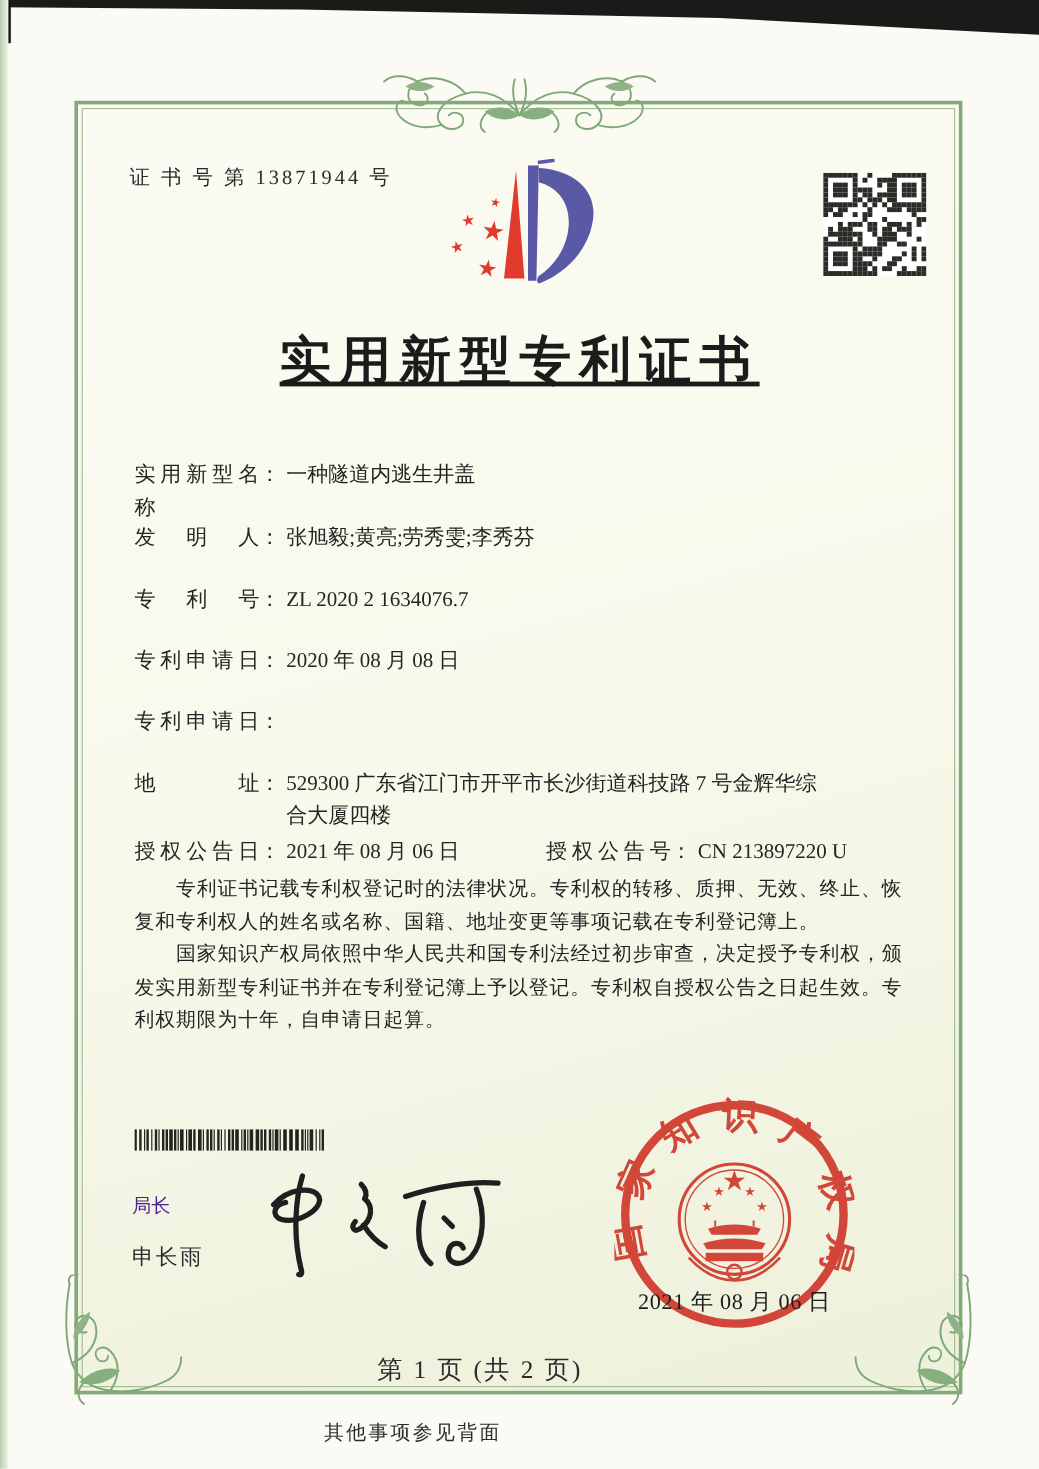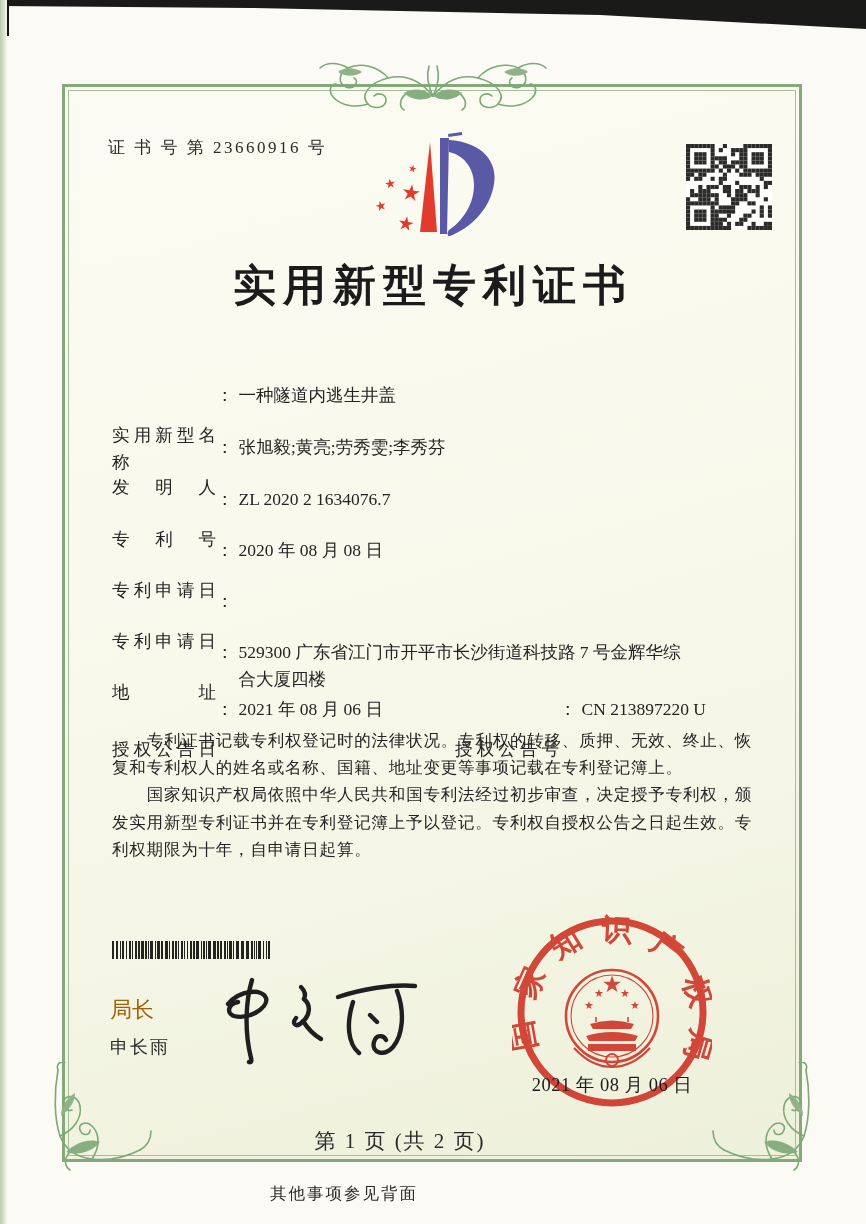--- a/index.html
+++ b/index.html
@@ -17,36 +17,36 @@
   .cert-border{
     left:62px;top:84px;width:740px;height:1078px;box-sizing:border-box;
     border:3px solid #85a97b;
     background:linear-gradient(165deg,#fcfbf3 0%,#f8f8ea 55%,#edf0da 100%);
   }
   .cert-border::before{
     content:"";position:absolute;inset:3px;border:1.5px solid #a5c096;
   }
   
   .cert-number{left:108px;top:136px;font-size:17px;letter-spacing:2.5px;color:#2a2a2a;}
-  .cert-title{left:133px;top:257px;width:600px;text-align:center;
-    font-size:43px;font-weight:700;letter-spacing:7px;color:#1b1b1b;}
+  .cert-title{left:133px;top:272px;width:600px;text-align:center;
+    font-size:43px;font-weight:700;letter-spacing:7px;color:#1b1b1b;text-decoration:underline;}
   .frow{left:112px;font-size:17.5px;color:#242424;display:flex;align-items:flex-start;line-height:27px;}
-  .flabel{display:inline-block;width:104px;text-align:justify;text-align-last:justify;flex:none;margin-top:40px;}
+  .flabel{display:inline-block;width:104px;text-align:justify;text-align-last:justify;flex:none;}
   .fcolon{flex:none;margin-right:5px;}
   .fvalue{display:inline-block;}
   .fvalue.addr{width:452px;}
   .grant2{position:absolute;left:343px;top:0;display:flex;}
   .paras{left:112px;top:727px;width:650px;font-size:16.5px;line-height:27.2px;
     letter-spacing:0.8px;color:#242424;}
   .paras p{margin:0;text-indent:2.1em;}
   
   .barcode{left:112px;top:941px;width:216px;height:18px;display:flex;align-items:stretch;overflow:hidden;}
   .barcode i{display:inline-block;height:100%;background:#24241e;flex:none;}
   
-  .signer-title{left:110px;top:995px;font-size:22px;color:#a16207;}
+  .signer-title{left:110px;top:995px;font-size:16px;color:#4c1d95;}
   .signer-name{left:110px;top:1035px;font-size:18px;color:#2a2a2a;letter-spacing:2px;}
   .sig-svg{left:200px;top:968px;}
   
   .seal-svg{left:512px;top:912px;}
   .seal-date{left:508px;top:1072px;width:208px;text-align:center;font-size:18.5px;
     color:#1c1c1c;letter-spacing:0.5px;z-index:5;}
   
   .page-info{left:270px;top:1127px;width:260px;text-align:center;font-size:21px;letter-spacing:2px;color:#2b2b2b;}
   .back-note{left:270px;top:1183px;width:250px;text-align:left;font-size:16.5px;letter-spacing:2px;color:#2b2b2b;}
   
@@ -100,21 +100,21 @@
     <path d="M20,74 C34,68 42,56 40,44 C38,34 28,32 24,38 C20,44 26,50 32,48"></path>
     <path d="M52,97 C60,85 60,72 52,64 C46,58 38,62 40,68 C42,74 50,74 50,68"></path>
     <path d="M100,88 C107,84 111,77 111,69"></path>
     <path d="M18,8 C16,3 19,-1 25,0"></path>
     <path d="M30,90 C24,96 24,104 30,108"></path>
     <path fill="#86ae7e" stroke="none" d="M26,90 C36,80 50,76 60,80 C52,90 38,94 26,90 Z"></path>
     <path fill="#8fb287" stroke="none" d="M21,54 C29,48 35,40 35,31 C27,36 21,44 21,54 Z"></path>
   </g>
 </svg>
 
-<div class="abs cert-number">证 书 号 第 23660916 号</div>
+<div class="abs cert-number">证 书 号 第 13871944 号</div>
 
 <svg class="abs" style="left:360px;top:132px" width="145" height="118" viewBox="0 0 145 118">
   <g fill="#e23b2e">
     <text x="52" y="40" font-size="10" text-anchor="middle" transform="rotate(12 52 40)">★</text>
     <text x="31" y="56" font-size="13" text-anchor="middle" transform="rotate(-10 31 56)">★</text>
     <text x="50" y="68" font-size="22" text-anchor="middle" transform="rotate(8 50 68)">★</text>
     <text x="22" y="78" font-size="13" text-anchor="middle" transform="rotate(-14 22 78)">★</text>
     <text x="45" y="98" font-size="19" text-anchor="middle" transform="rotate(10 45 98)">★</text>
   </g>
   <polygon fill="#e23b2e" points="70,10 60,100 77,100"></polygon>

